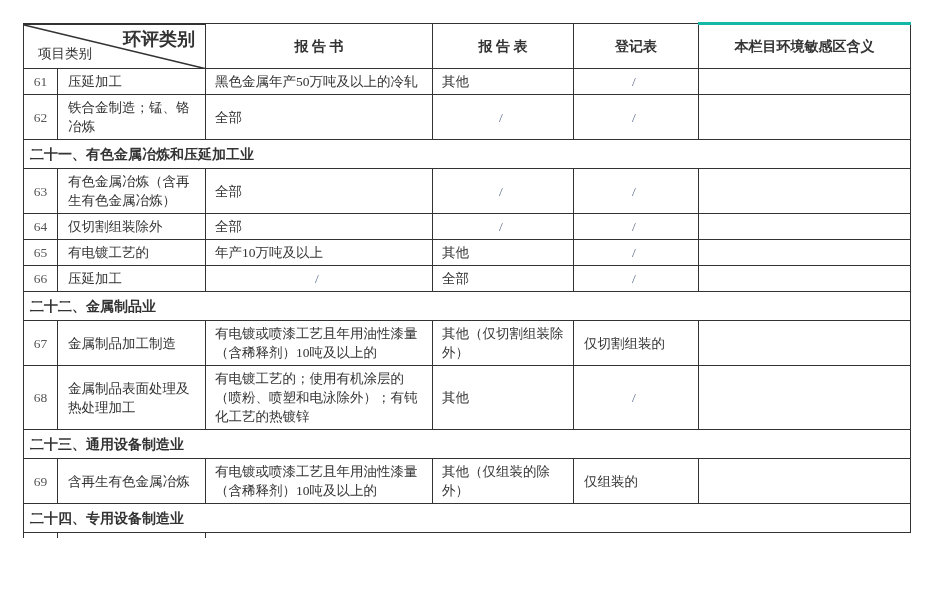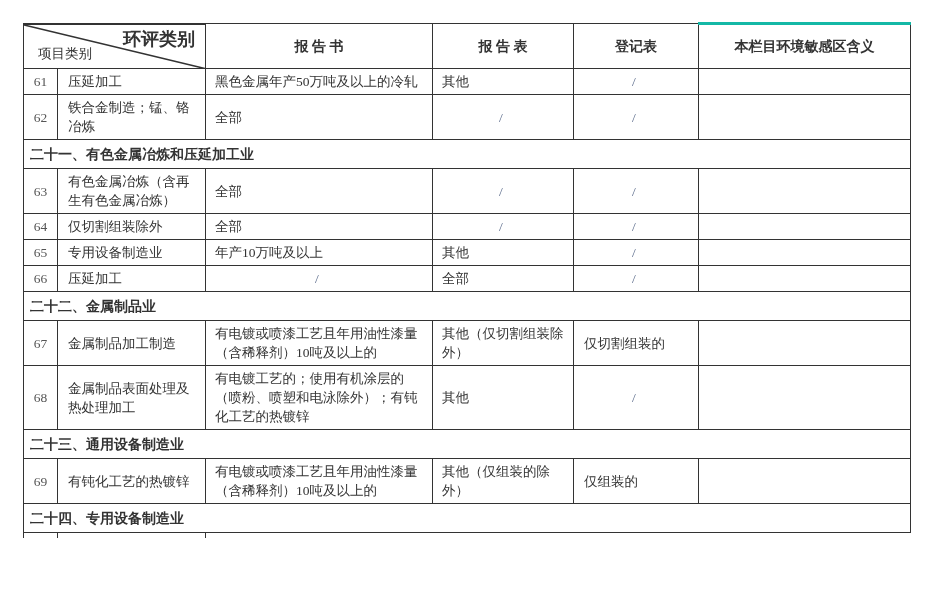--- a/index.html
+++ b/index.html
@@ -143,21 +143,21 @@
         <tr class="data">
           <td class="c-no">64</td>
           <td class="c-category">仅切割组装除外</td>
           <td class="c-report_book">全部</td>
           <td class="c-report_table slash">/</td>
           <td class="c-registration slash">/</td>
           <td class="c-sensitive"></td>
         </tr>
         <tr class="data">
           <td class="c-no">65</td>
-          <td class="c-category">专用设备制造业</td>
+          <td class="c-category">有电镀工艺的</td>
           <td class="c-report_book">年产10万吨及以上</td>
           <td class="c-report_table">其他</td>
           <td class="c-registration slash">/</td>
           <td class="c-sensitive"></td>
         </tr>
         <tr class="data">
           <td class="c-no">66</td>
           <td class="c-category">压延加工</td>
           <td class="c-report_book slash">/</td>
           <td class="c-report_table">全部</td>
@@ -181,21 +181,21 @@
           <td class="c-report_book">有电镀工艺的；使用有机涂层的（喷粉、喷塑和电泳除外）；有钝化工艺的热镀锌</td>
           <td class="c-report_table">其他</td>
           <td class="c-registration slash">/</td>
           <td class="c-sensitive"></td>
         </tr>
         <tr class="section">
           <td colspan="6">二十三、通用设备制造业</td>
         </tr>
         <tr class="data">
           <td class="c-no">69</td>
-          <td class="c-category">有钝化工艺的热镀锌</td>
+          <td class="c-category">含再生有色金属冶炼</td>
           <td class="c-report_book">有电镀或喷漆工艺且年用油性漆量（含稀释剂）10吨及以上的</td>
           <td class="c-report_table">其他（仅组装的除外）</td>
           <td class="c-registration">仅组装的</td>
           <td class="c-sensitive"></td>
         </tr>
         <tr class="section">
           <td colspan="6">二十四、专用设备制造业</td>
         </tr>
       </tbody>
   </table>

